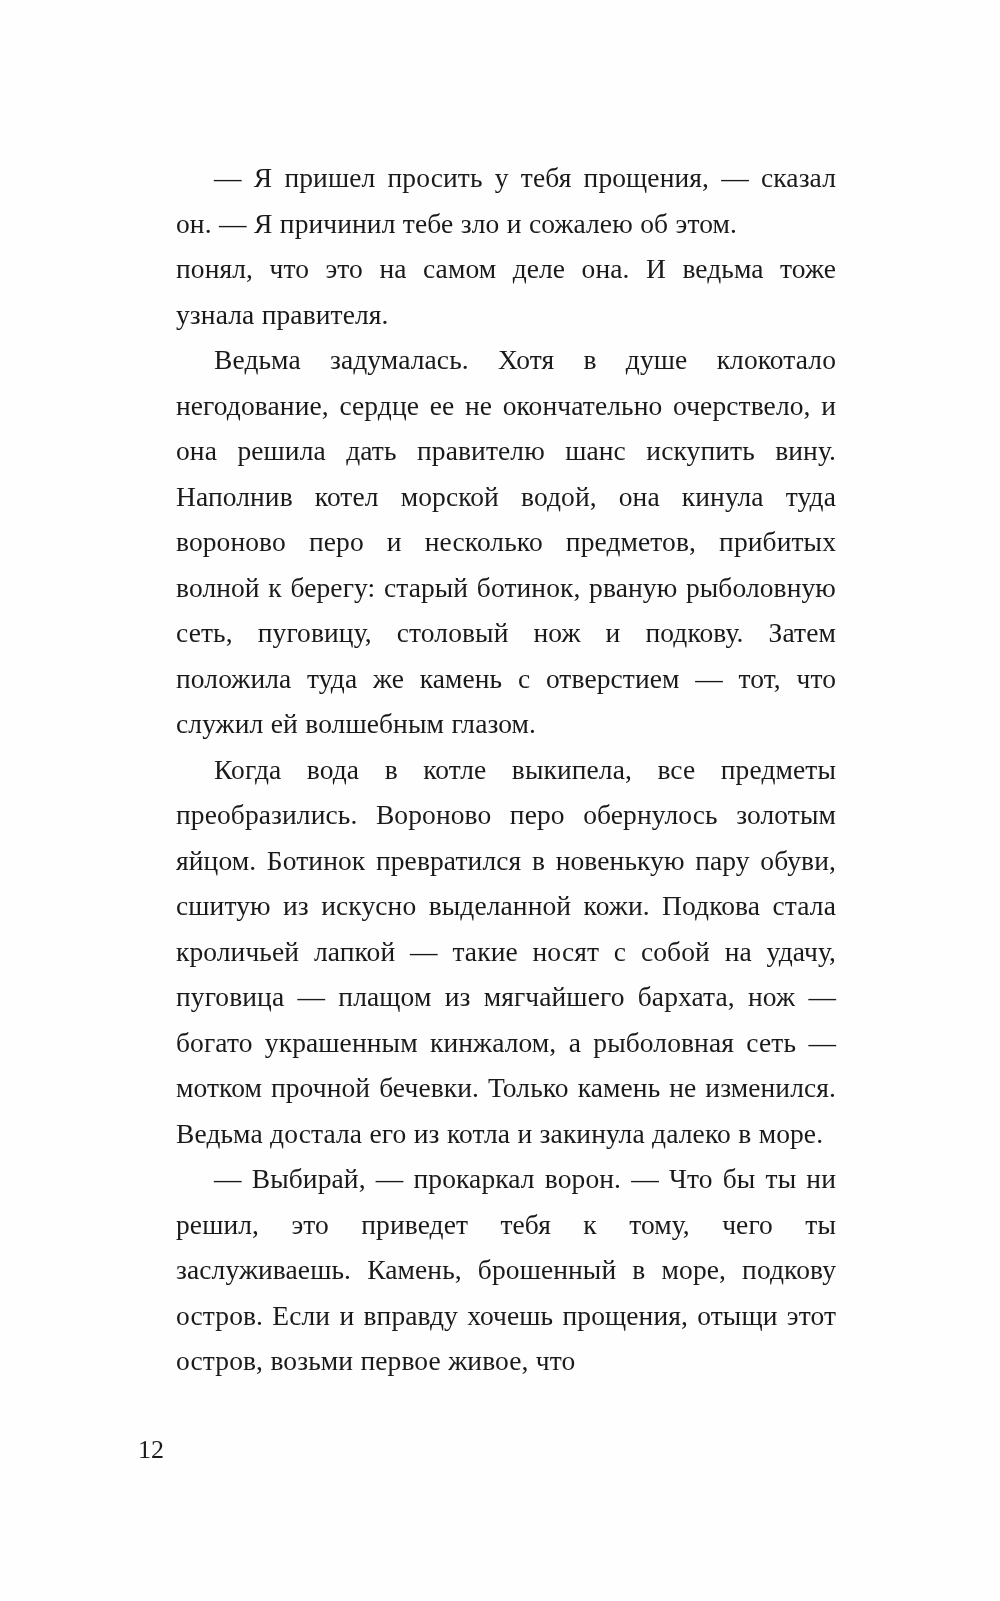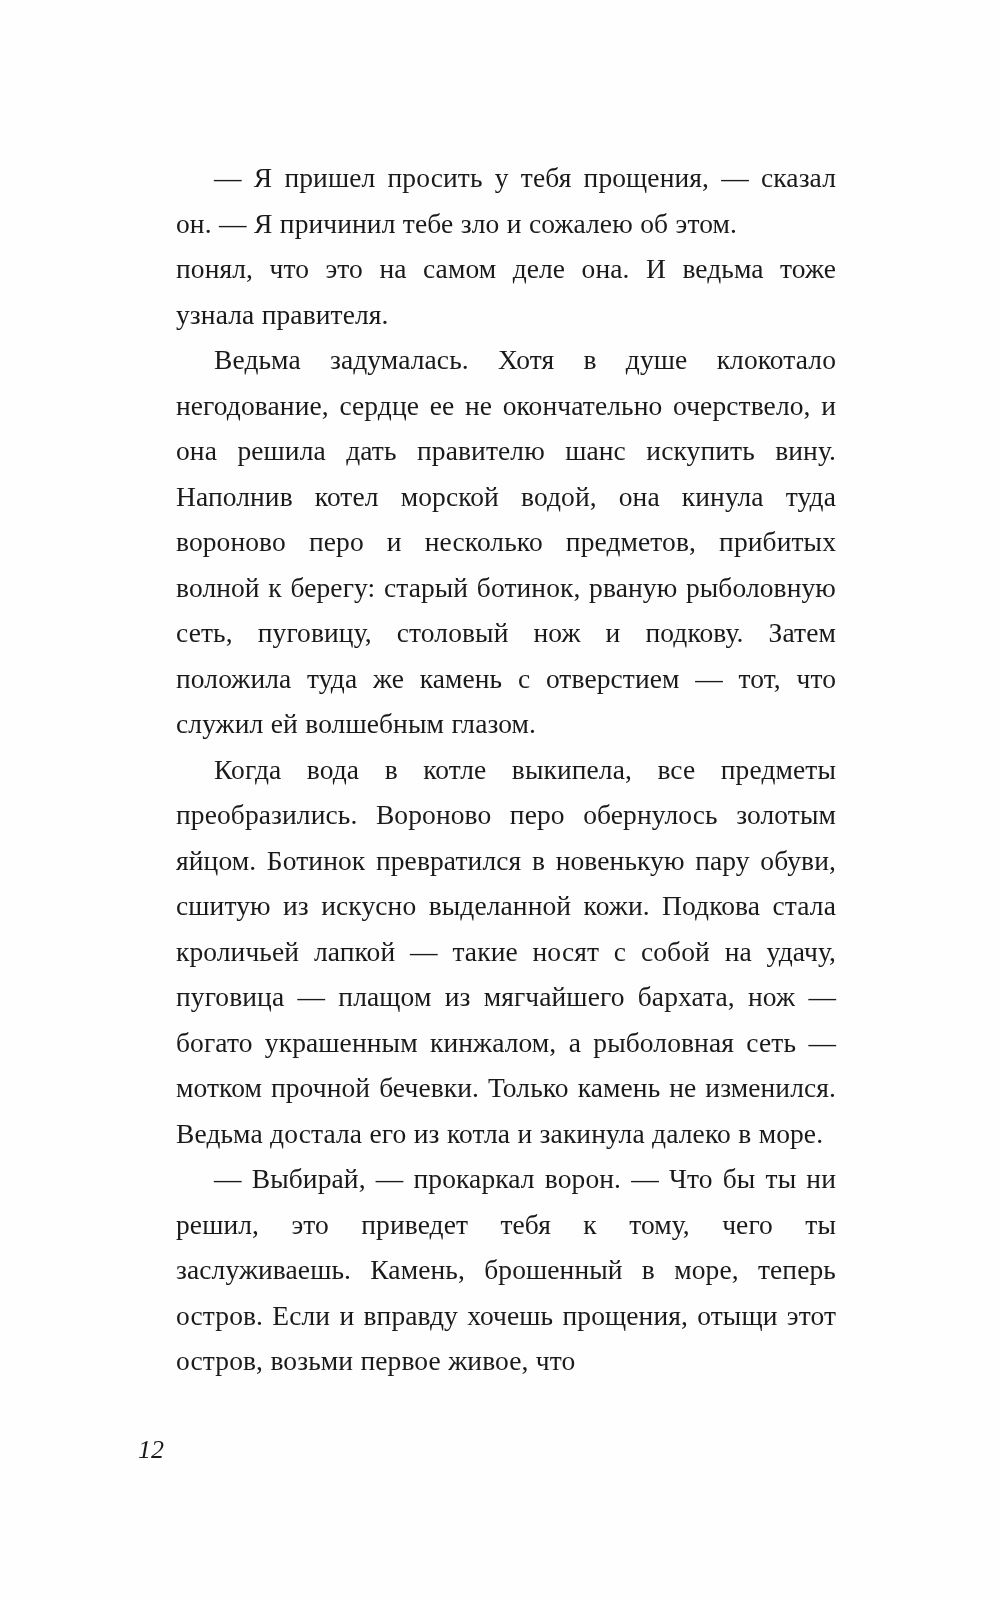--- a/index.html
+++ b/index.html
@@ -43,31 +43,30 @@
     text-indent: 38px;
   }
   .page-number {
     position: absolute;
     left: 138px;
     top: 1435px;
     font-size: 26px;
     line-height: 30px;
     color: #1a1a1a;
     font-family: "Liberation Serif", serif;
-    font-style: italic;
   }
 </style>
 </head>
 <body>
 
 <div class="page">
 
   <div class="text-column">
     <p class="para indent">— Я пришел просить у тебя прощения, — сказал он. — Я причинил тебе зло и сожалею об этом.</p>
     <p class="para">понял, что это на самом деле она. И ведьма тоже узнала правителя.</p>
     <p class="para indent">Ведьма задумалась. Хотя в душе клокотало негодование, сердце ее не окончательно очерствело, и она решила дать правителю шанс искупить вину. Наполнив котел морской водой, она кинула туда вороново перо и несколько предметов, прибитых волной к берегу: старый ботинок, рваную рыболовную сеть, пуговицу, столовый нож и подкову. Затем положила туда же камень с отверстием — тот, что служил ей волшебным глазом.</p>
     <p class="para indent">Когда вода в котле выкипела, все предметы преобразились. Вороново перо обернулось золотым яйцом. Ботинок превратился в новенькую пару обуви, сшитую из искусно выделанной кожи. Подкова стала кроличьей лапкой — такие носят с собой на удачу, пуговица — плащом из мягчайшего бархата, нож — богато украшенным кинжалом, а рыболовная сеть — мотком прочной бечевки. Только камень не изменился. Ведьма достала его из котла и закинула далеко в море.</p>
-    <p class="para indent">— Выбирай, — прокаркал ворон. — Что бы ты ни решил, это приведет тебя к тому, чего ты заслуживаешь. Камень, брошенный в море, теперь остров. Если и вправду хочешь прощения, отыщи этот остров, возьми первое живое, что</p>
+    <p class="para indent">— Выбирай, — прокаркал ворон. — Что бы ты ни решил, это приведет тебя к тому, чего ты заслуживаешь. Камень, брошенный в море, подкову остров. Если и вправду хочешь прощения, отыщи этот остров, возьми первое живое, что</p>
   </div>
 
   <div class="page-number">12</div>
 
 </div>
 
 </body></html>

